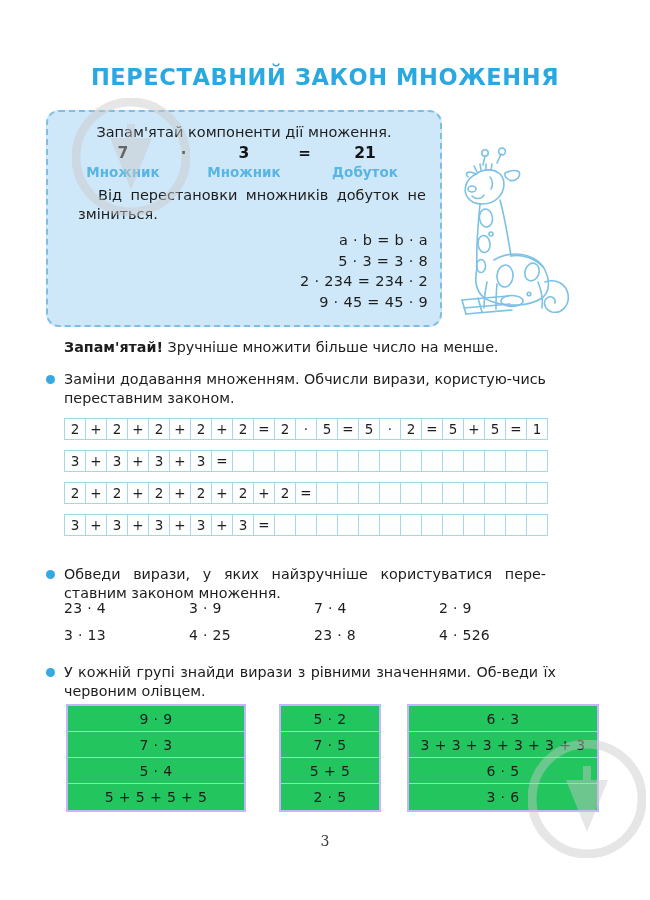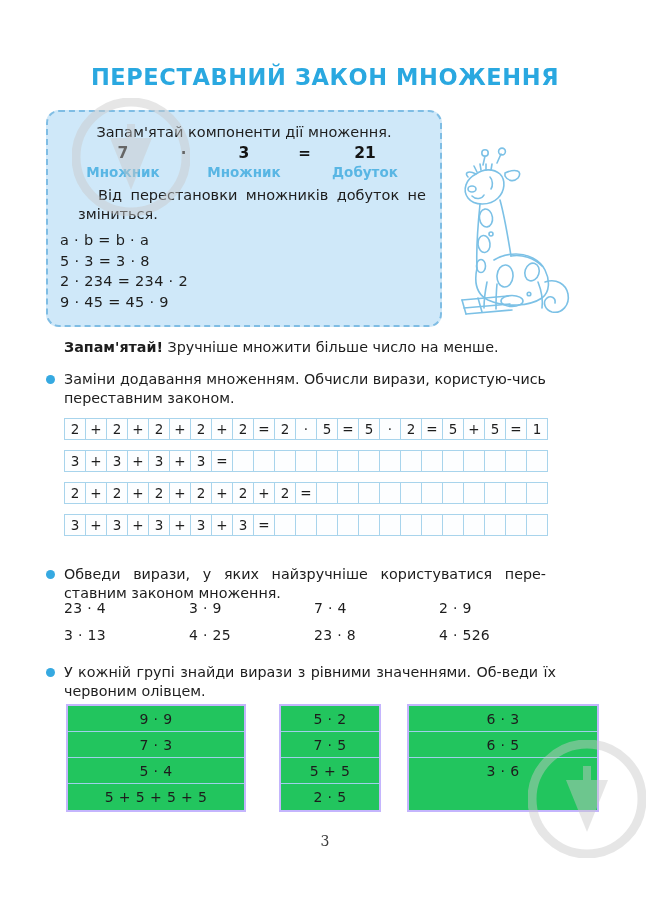--- a/index.html
+++ b/index.html
@@ -104,21 +104,21 @@
   .rule-paragraph {
     margin: 6px 2px 0 18px;
     font-size: 14.5px;
     line-height: 1.32;
     color: #1d1d1d;
     text-align: justify;
     text-indent: 20px;
   }
   .formulas {
     margin-top: 6px;
-    text-align: left;
+    text-align: right;
   }
   .formulas div {
     font-size: 14.5px;
     line-height: 1.42;
     color: #1d1d1d;
     letter-spacing: 0.3px;
   }
 
   
   .giraffe {
@@ -505,20 +505,21 @@
         <div class="grow">5 + 5 + 5 + 5</div>
       </div>
     <div class="gtable" id="gtable-1">
         <div class="grow">5 · 2</div>
         <div class="grow">7 · 5</div>
         <div class="grow">5 + 5</div>
         <div class="grow">2 · 5</div>
       </div>
     <div class="gtable" id="gtable-2">
         <div class="grow">6 · 3</div>
+        <div class="grow">3 + 3 + 3 + 3 + 3 + 3</div>
         <div class="grow">6 · 5</div>
         <div class="grow">3 · 6</div>
       </div>
   </div>
 
   <div class="page-number">3</div>
 
 </div>
 
 </body></html>

